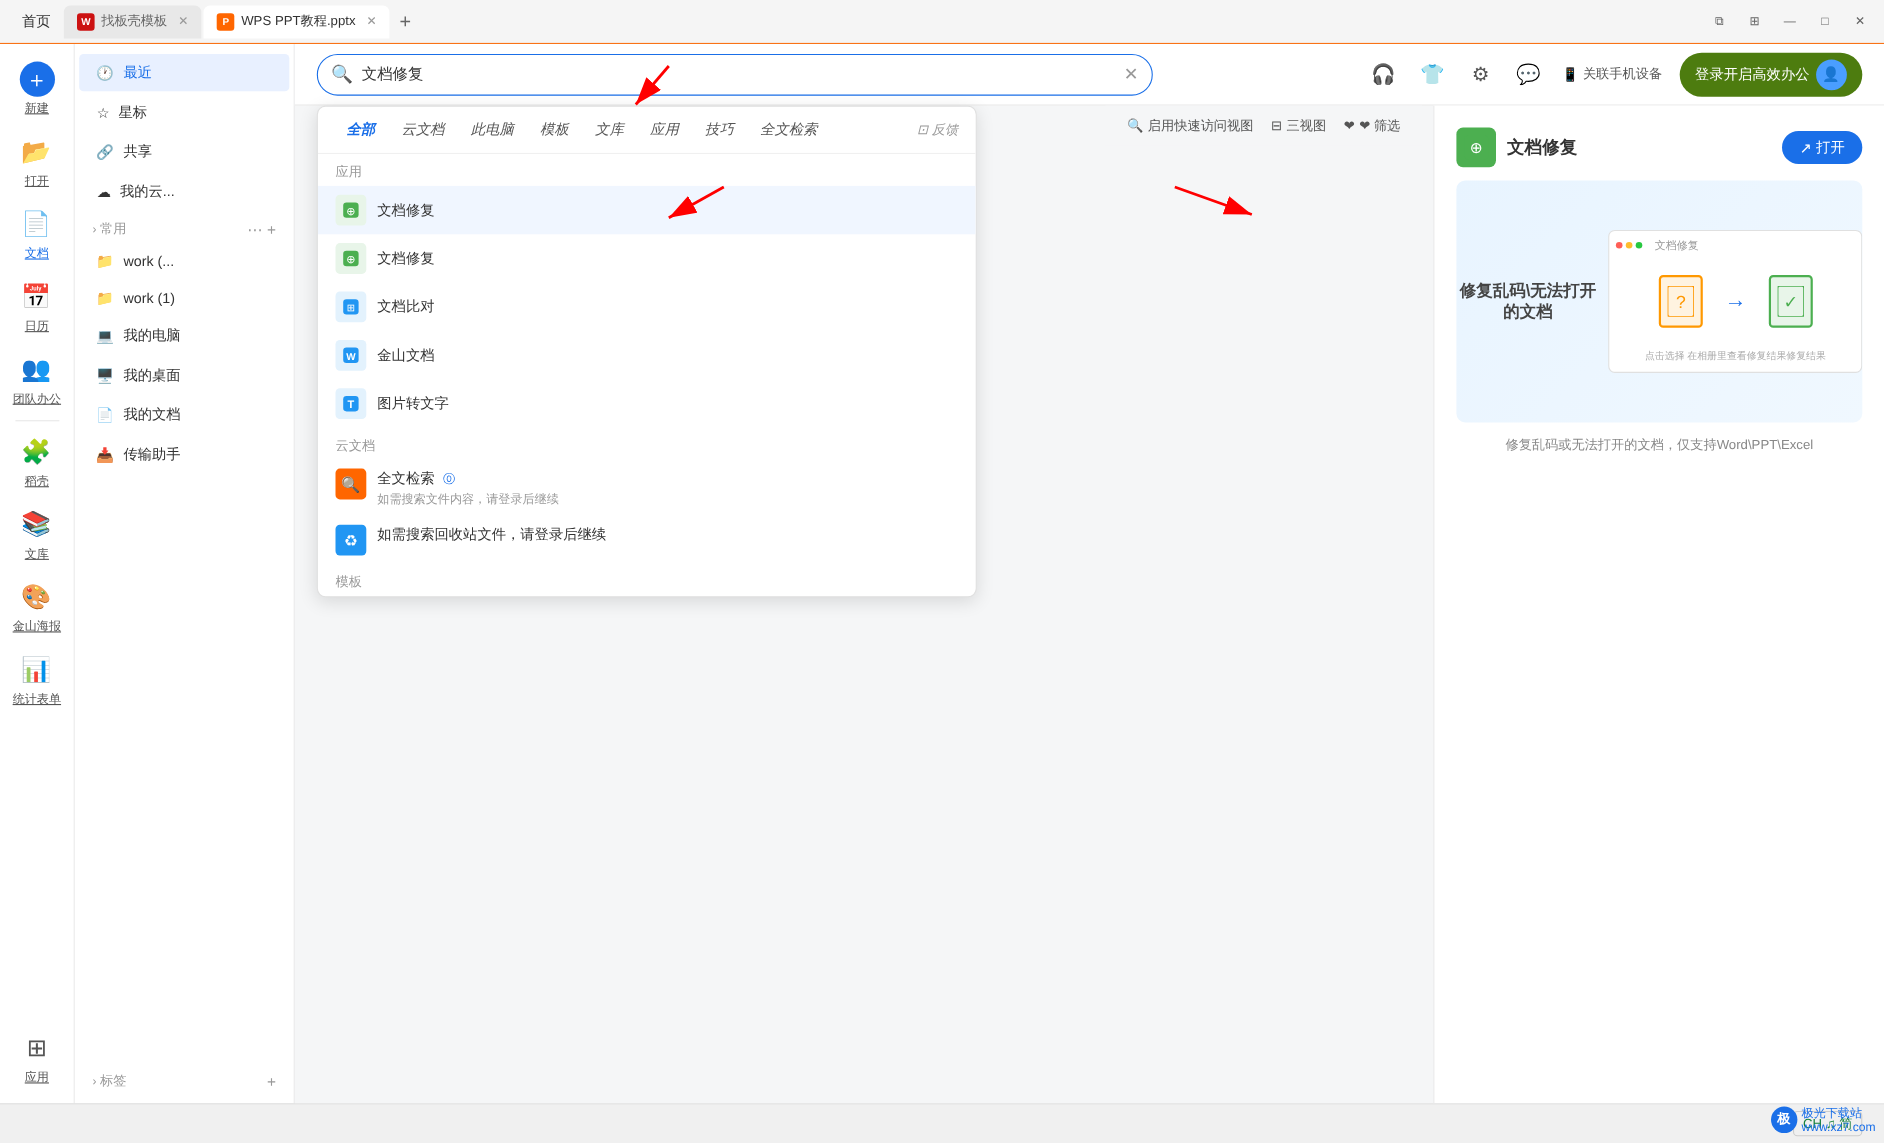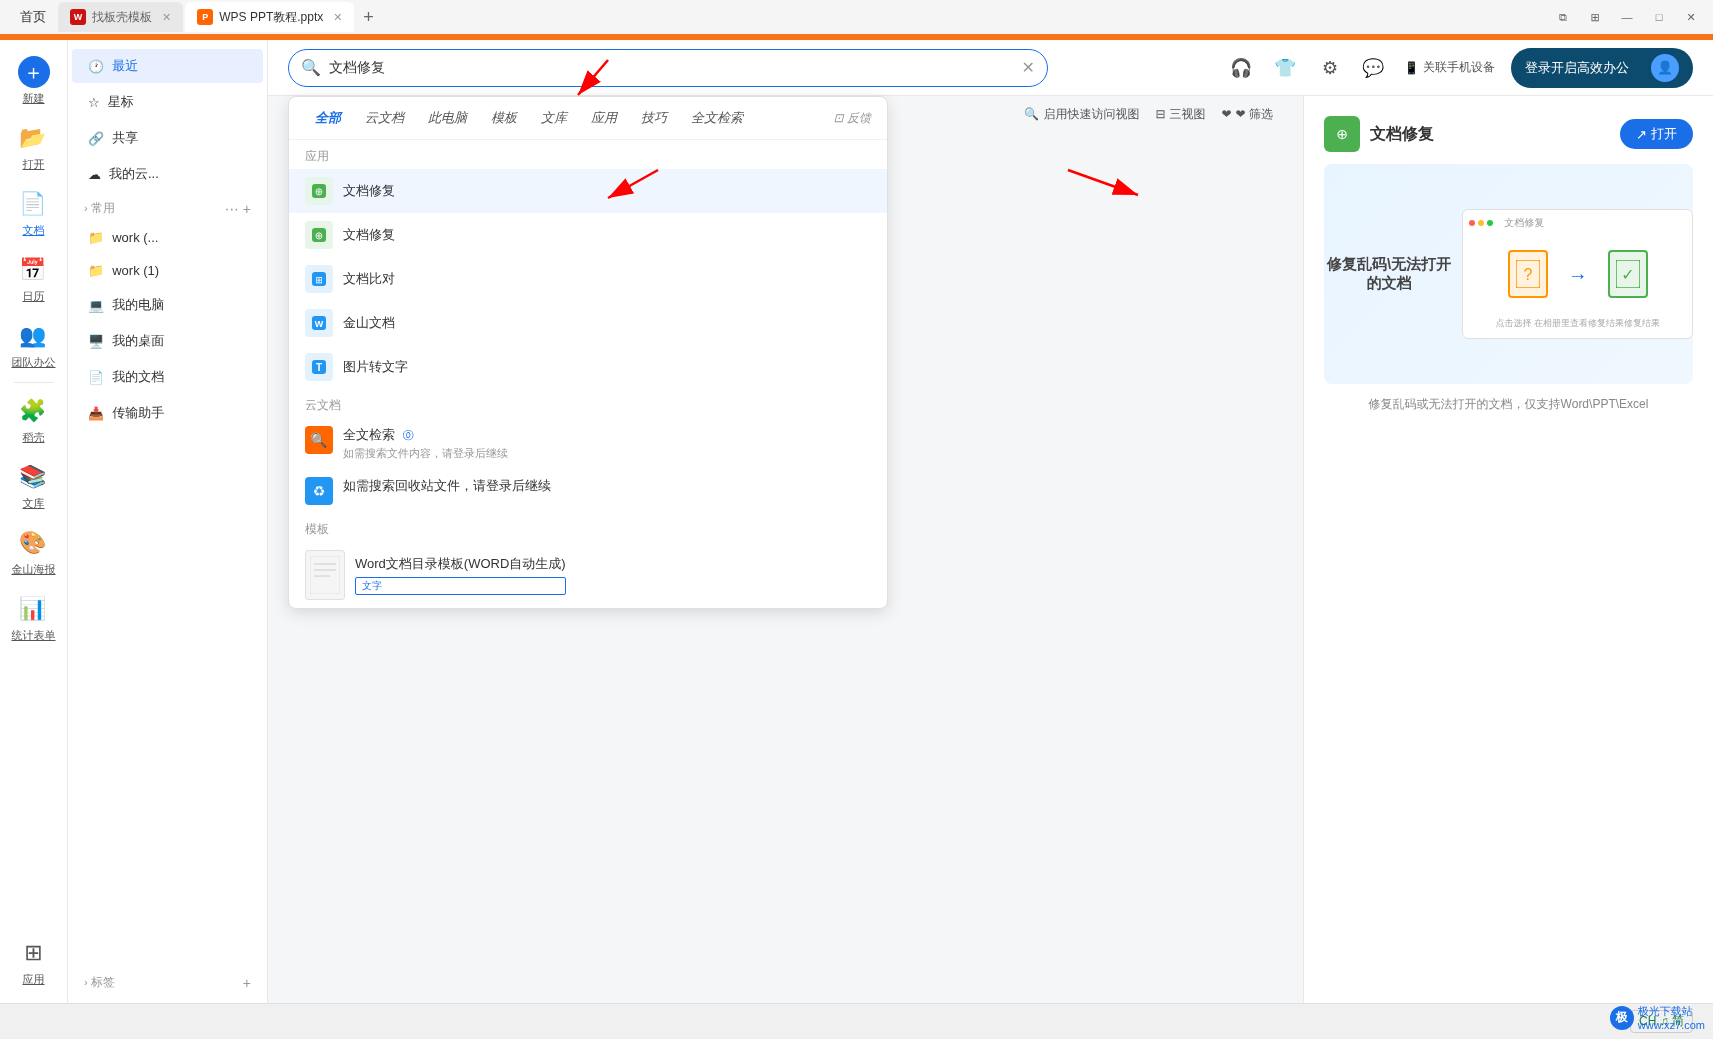--- a/index.html
+++ b/index.html
@@ -5,21 +5,21 @@
     * { box-sizing: border-box; margin: 0; padding: 0; }
     body { font-family: 'Microsoft YaHei', 'PingFang SC', sans-serif; background: #f0f0f0; width: 1713px; height: 1039px; overflow: hidden; display: flex; flex-direction: column; }
 
     
     .title-bar {
       height: 40px;
       background: #f5f5f5;
       display: flex;
       align-items: center;
       padding: 14px 8px;
-      border-bottom: 6px solid #f97316;
+      border-bottom: 1px solid #f97316;
       flex-shrink: 0;
     }
     .title-bar-home {
       font-size: 13px;
       color: #333;
       padding: 0 12px;
       height: 100%;
       display: flex;
       align-items: center;
     }
@@ -180,30 +180,30 @@
     .top-icon-btn {
       width: 28px; height: 28px;
       display: flex; align-items: center; justify-content: center;
       font-size: 18px; color: #555; cursor: pointer;
     }
     .connect-phone {
       display: flex; align-items: center; gap: 4px;
       font-size: 12px; color: #555; cursor: pointer;
     }
     .login-btn {
-      background: #0c4a6e;
+      background: #4d7c0f;
       color: #fff;
       border: none;
       border-radius: 20px;
       padding: 6px 14px;
       font-size: 13px;
       cursor: pointer;
       display: flex;
       align-items: center;
-      gap: 22px;
+      gap: 6px;
     }
     .avatar {
       width: 28px; height: 28px;
       background: #4a9eff;
       border-radius: 50%;
       display: flex; align-items: center; justify-content: center;
       color: #fff; font-size: 13px;
     }
 
     
@@ -735,34 +735,20 @@
 
       <div class="cloud-section-item">
         <div class="cloud-icon-blue">♻</div>
         <div class="cloud-text">
           <span class="cloud-text-main">如需搜索回收站文件，请登录后继续</span>
         </div>
       </div>
 
       <div class="dropdown-section-title">模板</div>
 
-      <div class="template-item">
-        <div class="template-thumb">
-          <svg width="30" height="38" viewBox="0 0 30 38">
-              <rect width="30" height="38" fill="#f5f5f5" stroke="#e0e0e0"></rect>
-              <line x1="4" y1="8" x2="26" y2="8" stroke="#ccc" stroke-width="1"></line>
-              <line x1="4" y1="14" x2="26" y2="14" stroke="#ccc" stroke-width="1"></line>
-              <line x1="4" y1="20" x2="20" y2="20" stroke="#ccc" stroke-width="1"></line>
-            </svg>
-        </div>
-        <div class="template-info">
-          <span class="template-name">Word文档目录模板(WORD自动生成)</span>
-          <span class="template-badge">文字</span>
-        </div>
-      </div>
     </div>
 
     <div class="doc-preview">
       <div class="preview-header">
         <div class="preview-app-icon">
           <svg width="22" height="22" viewBox="0 0 22 22">
               <rect width="22" height="22" rx="4" fill="#4caf50"></rect>
               <text x="11" y="16" text-anchor="middle" fill="white" font-size="14">⊕</text>
             </svg>
         </div>

